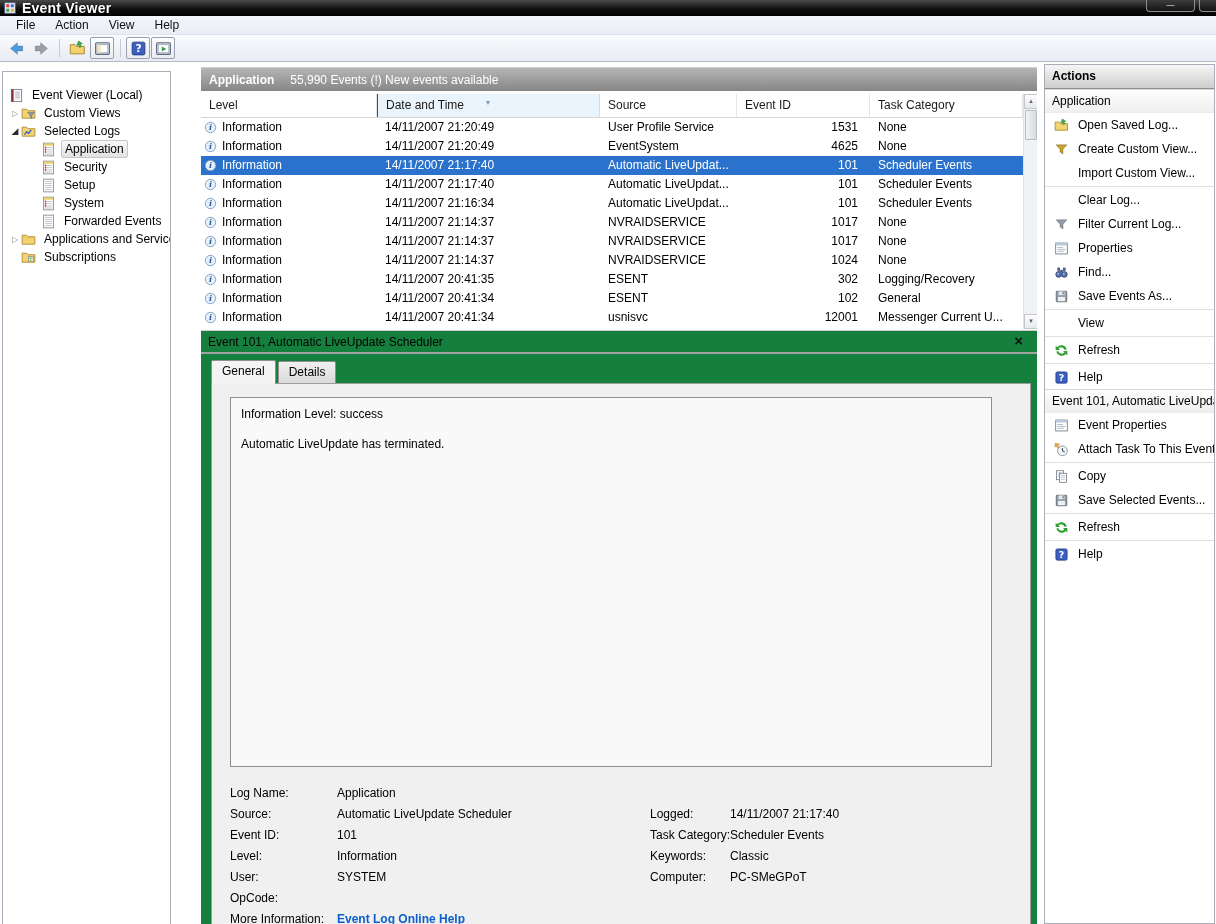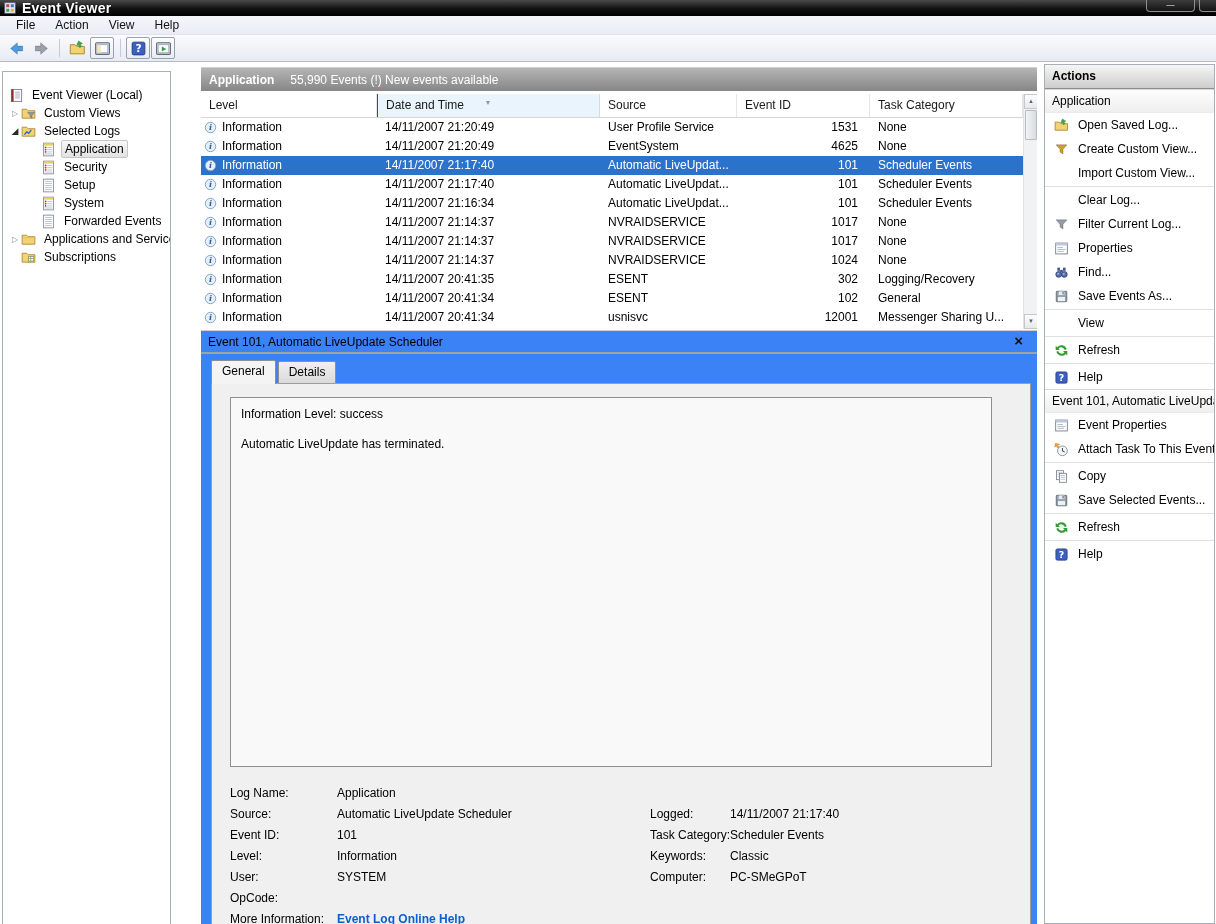--- a/index.html
+++ b/index.html
@@ -68,21 +68,21 @@
 
   
   .vscroll{position:absolute;left:822px;top:0;width:14px;height:235px;background:#f1f2f4;border-left:1px solid #e2e2e2;box-sizing:border-box;}
   .sb-btn{position:absolute;left:0;width:14px;height:15px;background:linear-gradient(#fdfdfd,#e6e8eb);
     border:1px solid #c4c7cc;box-sizing:border-box;font-size:6px;color:#636363;text-align:center;line-height:13px;}
   .sb-up{top:0;} .sb-down{bottom:0;}
   .sb-thumb{position:absolute;left:1px;top:16px;width:12px;height:30px;background:linear-gradient(90deg,#f2f3f5,#d8dbe0);
     border:1px solid #b7bbc2;border-radius:1px;box-sizing:border-box;}
 
   
-  .detail{position:absolute;left:0;top:266px;width:836px;height:594px;background:#3b82f6;border-top:1px solid #cfcfcf;overflow:hidden;}
+  .detail{position:absolute;left:0;top:266px;width:836px;height:594px;background:#15803d;border-top:1px solid #cfcfcf;overflow:hidden;}
   .d-title{height:21px;display:flex;align-items:center;padding-left:7px;border-bottom:2px solid #a2a2a2;}
   .d-close{position:absolute;right:14px;top:2px;font-size:15px;font-weight:bold;line-height:16px;color:#111;}
   .tabs{position:absolute;left:10px;top:30px;display:flex;z-index:3;}
   .tab{height:21px;line-height:21px;padding:0 10px;border:1px solid #8f8f8f;border-bottom:none;
     border-radius:2px 2px 0 0;background:linear-gradient(#f0f0f0,#dadada);margin-right:2px;}
   .tab.active{background:#f4f4f4;height:23px;position:relative;top:-1px;z-index:4;}
   .page{position:absolute;left:10px;top:52px;width:820px;height:560px;background:#f0f0f0;border:1px solid #9d9d9d;box-sizing:border-box;}
   .msgbox{position:absolute;left:18px;top:13px;width:762px;height:370px;background:#f9f9f9;
     border:1px solid #8f8f8f;box-sizing:border-box;padding:9px 10px;overflow:hidden;}
   .msg-line{line-height:15px;}
@@ -485,21 +485,21 @@
           <div class="trow">
             <div class="cell cw0 lvl">
               <svg class="row-ic ic-info" viewBox="0 0 16 16">
                 <use href="#sym-info"></use>
               </svg>
               <span>Information</span>
             </div>
             <div class="cell cw1">14/11/2007 20:41:34</div>
             <div class="cell cw2">usnisvc</div>
             <div class="cell cw3 num">12001</div>
-            <div class="cell cw4">Messenger Sharing U...</div>
+            <div class="cell cw4">Messenger Current U...</div>
           </div>
         </div>
       <div class="vscroll">
         <div class="sb-btn sb-up">▲</div>
         <div class="sb-thumb"></div>
         <div class="sb-btn sb-down">▼</div>
       </div>
     </div>
 
     <div class="detail">

